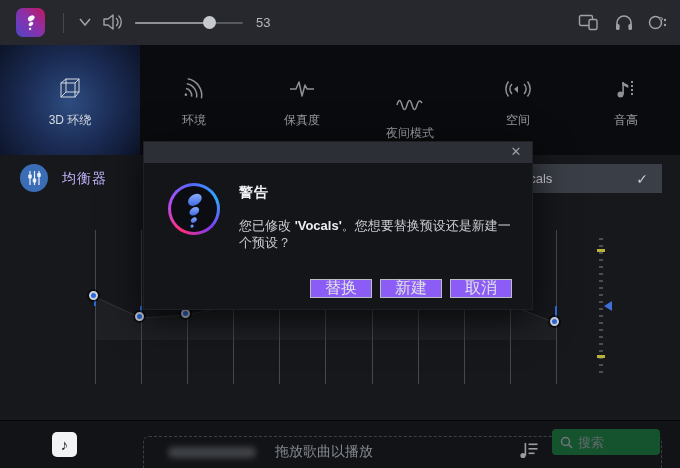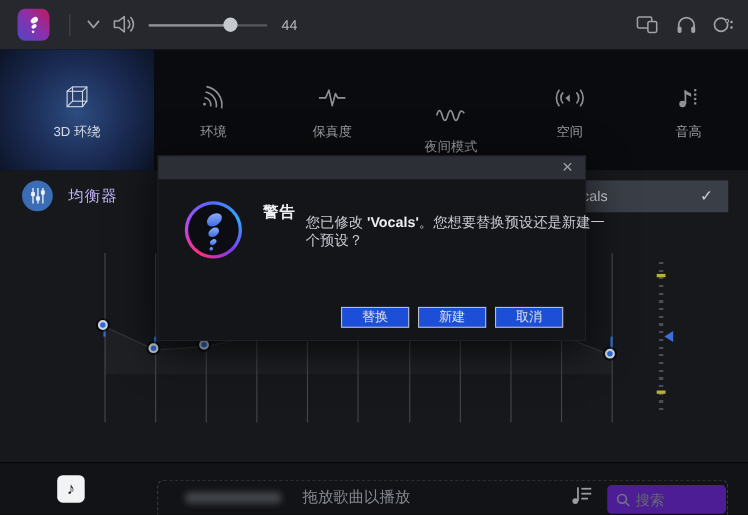--- a/index.html
+++ b/index.html
@@ -67,21 +67,21 @@
   .bottombar { position:absolute; left:0; top:420px; width:680px; height:48px; background:#111316; border-top:1px solid #06070a; }
   .music-app-icon {
     position:absolute; left:52px; top:11px; width:25px; height:25px; border-radius:5px; background:#f2f3f5;
     color:#16181c; font-size:15px; display:flex; align-items:center; justify-content:center;
   }
   .dropzone { position:absolute; left:143px; top:15px; width:519px; height:44px; border:1px dashed #3c4046; border-radius:6px; }
   .blur-blob { position:absolute; left:168px; top:26px; width:88px; height:11px; background:#7a7d83; opacity:.45; border-radius:5px; filter:blur(3px); }
   .drop-text { position:absolute; left:275px; top:22px; font-size:14px; color:#85898f; }
   .playlist-icon { position:absolute; left:519px; top:20px; color:#9a9da2; cursor:pointer; }
   .search-box {
-    position:absolute; left:552px; top:20px; width:108px; height:26px; background:#4c1d95; border-radius:4px;
+    position:absolute; left:552px; top:8px; width:108px; height:26px; background:#14532d; border-radius:4px;
     display:flex; align-items:center; padding:0 8px; gap:5px;
   }
   .search-box svg { flex:0 0 auto; color:#70747b; }
   .search-input {
     flex:1; min-width:0; background:transparent; border:none; outline:none;
     font-size:13px; color:#c9ccd2; font-family:inherit;
   }
   .search-input::placeholder { color:#666a71; }
   
   .modal {
@@ -92,26 +92,26 @@
   .modal-close {
     position:absolute; right:8px; top:2px; width:16px; height:16px; color:#9aa0a8;
     font-size:13px; line-height:16px; text-align:center; cursor:pointer;
   }
   .modal-logo {
     position:absolute; left:24px; top:41px; width:52px; height:52px; border-radius:50%; padding:3px;
     background:conic-gradient(from 210deg,#ff2d78,#b44bf0,#5468ff,#2fa8ff,#7d3bf0,#ff2d78);
   }
   .modal-logo-inner { width:100%; height:100%; border-radius:50%; background:#0b0d12; display:flex; align-items:center; justify-content:center; }
   .modal-title { position:absolute; left:95px; top:42px; font-size:14px; font-weight:bold; color:#eceef0; letter-spacing:1px; }
-  .modal-msg { position:absolute; left:95px; top:51px; width:280px; font-size:13px; color:#c9ccd2; line-height:17px;margin-left:39px; }
+  .modal-msg { position:absolute; left:95px; top:75px; width:280px; font-size:13px; color:#c9ccd2; line-height:17px; }
   .modal-msg .msg-name { color:#eceef0; font-weight:bold; }
   .modal-buttons { position:absolute; right:20px; top:137px; display:flex; gap:8px; }
   .dlg-btn {
-    width:62px; height:19px; background:#1d4ed8; border:1px solid #b9bcc2; color:#dfe2e6;
-    font-size:12px; font-family:inherit; cursor:pointer; display:flex; align-items:center; justify-content:center; padding:0;
+    width:62px; height:19px; background:#8b5cf6; border:1px solid #b9bcc2; color:#dfe2e6;
+    font-size:16px; font-family:inherit; cursor:pointer; display:flex; align-items:center; justify-content:center; padding:0;
   }
   svg { display:block; }
 </style>
 </head>
 <body>
 
 <div class="app">
 
   <div class="topbar">
     <div class="logo">
@@ -133,21 +133,21 @@
       <svg width="22" height="18" viewBox="0 0 22 18">
         <path d="M2,6 h4 l5,-4 v14 l-5,-4 h-4 z" fill="none" stroke="currentColor" stroke-width="1.4" stroke-linejoin="round"></path>
         <path d="M14,5 a5,5 0 0 1 0,8" fill="none" stroke="currentColor" stroke-width="1.4"></path>
         <path d="M16.5,2.5 a9,9 0 0 1 0,13" fill="none" stroke="currentColor" stroke-width="1.4"></path>
       </svg>
     </div>
     <div class="vol-track">
         <div class="vol-track-fill"></div>
       </div>
     <div class="vol-knob"></div>
-    <div class="vol-value">44</div>
+    <div class="vol-value">53</div>
     <div class="tb-icon" style="left:578px; top:14px;">
       <svg width="21" height="17" viewBox="0 0 21 17">
         <rect x="1.5" y="1.5" width="13" height="10" rx="1.5" fill="none" stroke="currentColor" stroke-width="1.4"></rect>
         <rect x="11" y="5.5" width="8" height="10" rx="1.5" fill="#26282d" stroke="currentColor" stroke-width="1.4"></rect>
       </svg>
     </div>
     <div class="tb-icon" style="left:615px; top:14px;">
       <svg width="18" height="17" viewBox="0 0 18 17">
         <path d="M2,13 v-4 a7,7 0 0 1 14,0 v4" fill="none" stroke="currentColor" stroke-width="1.6"></path>
         <rect x="1" y="10" width="3.6" height="6" rx="1.6" fill="currentColor"></rect>

